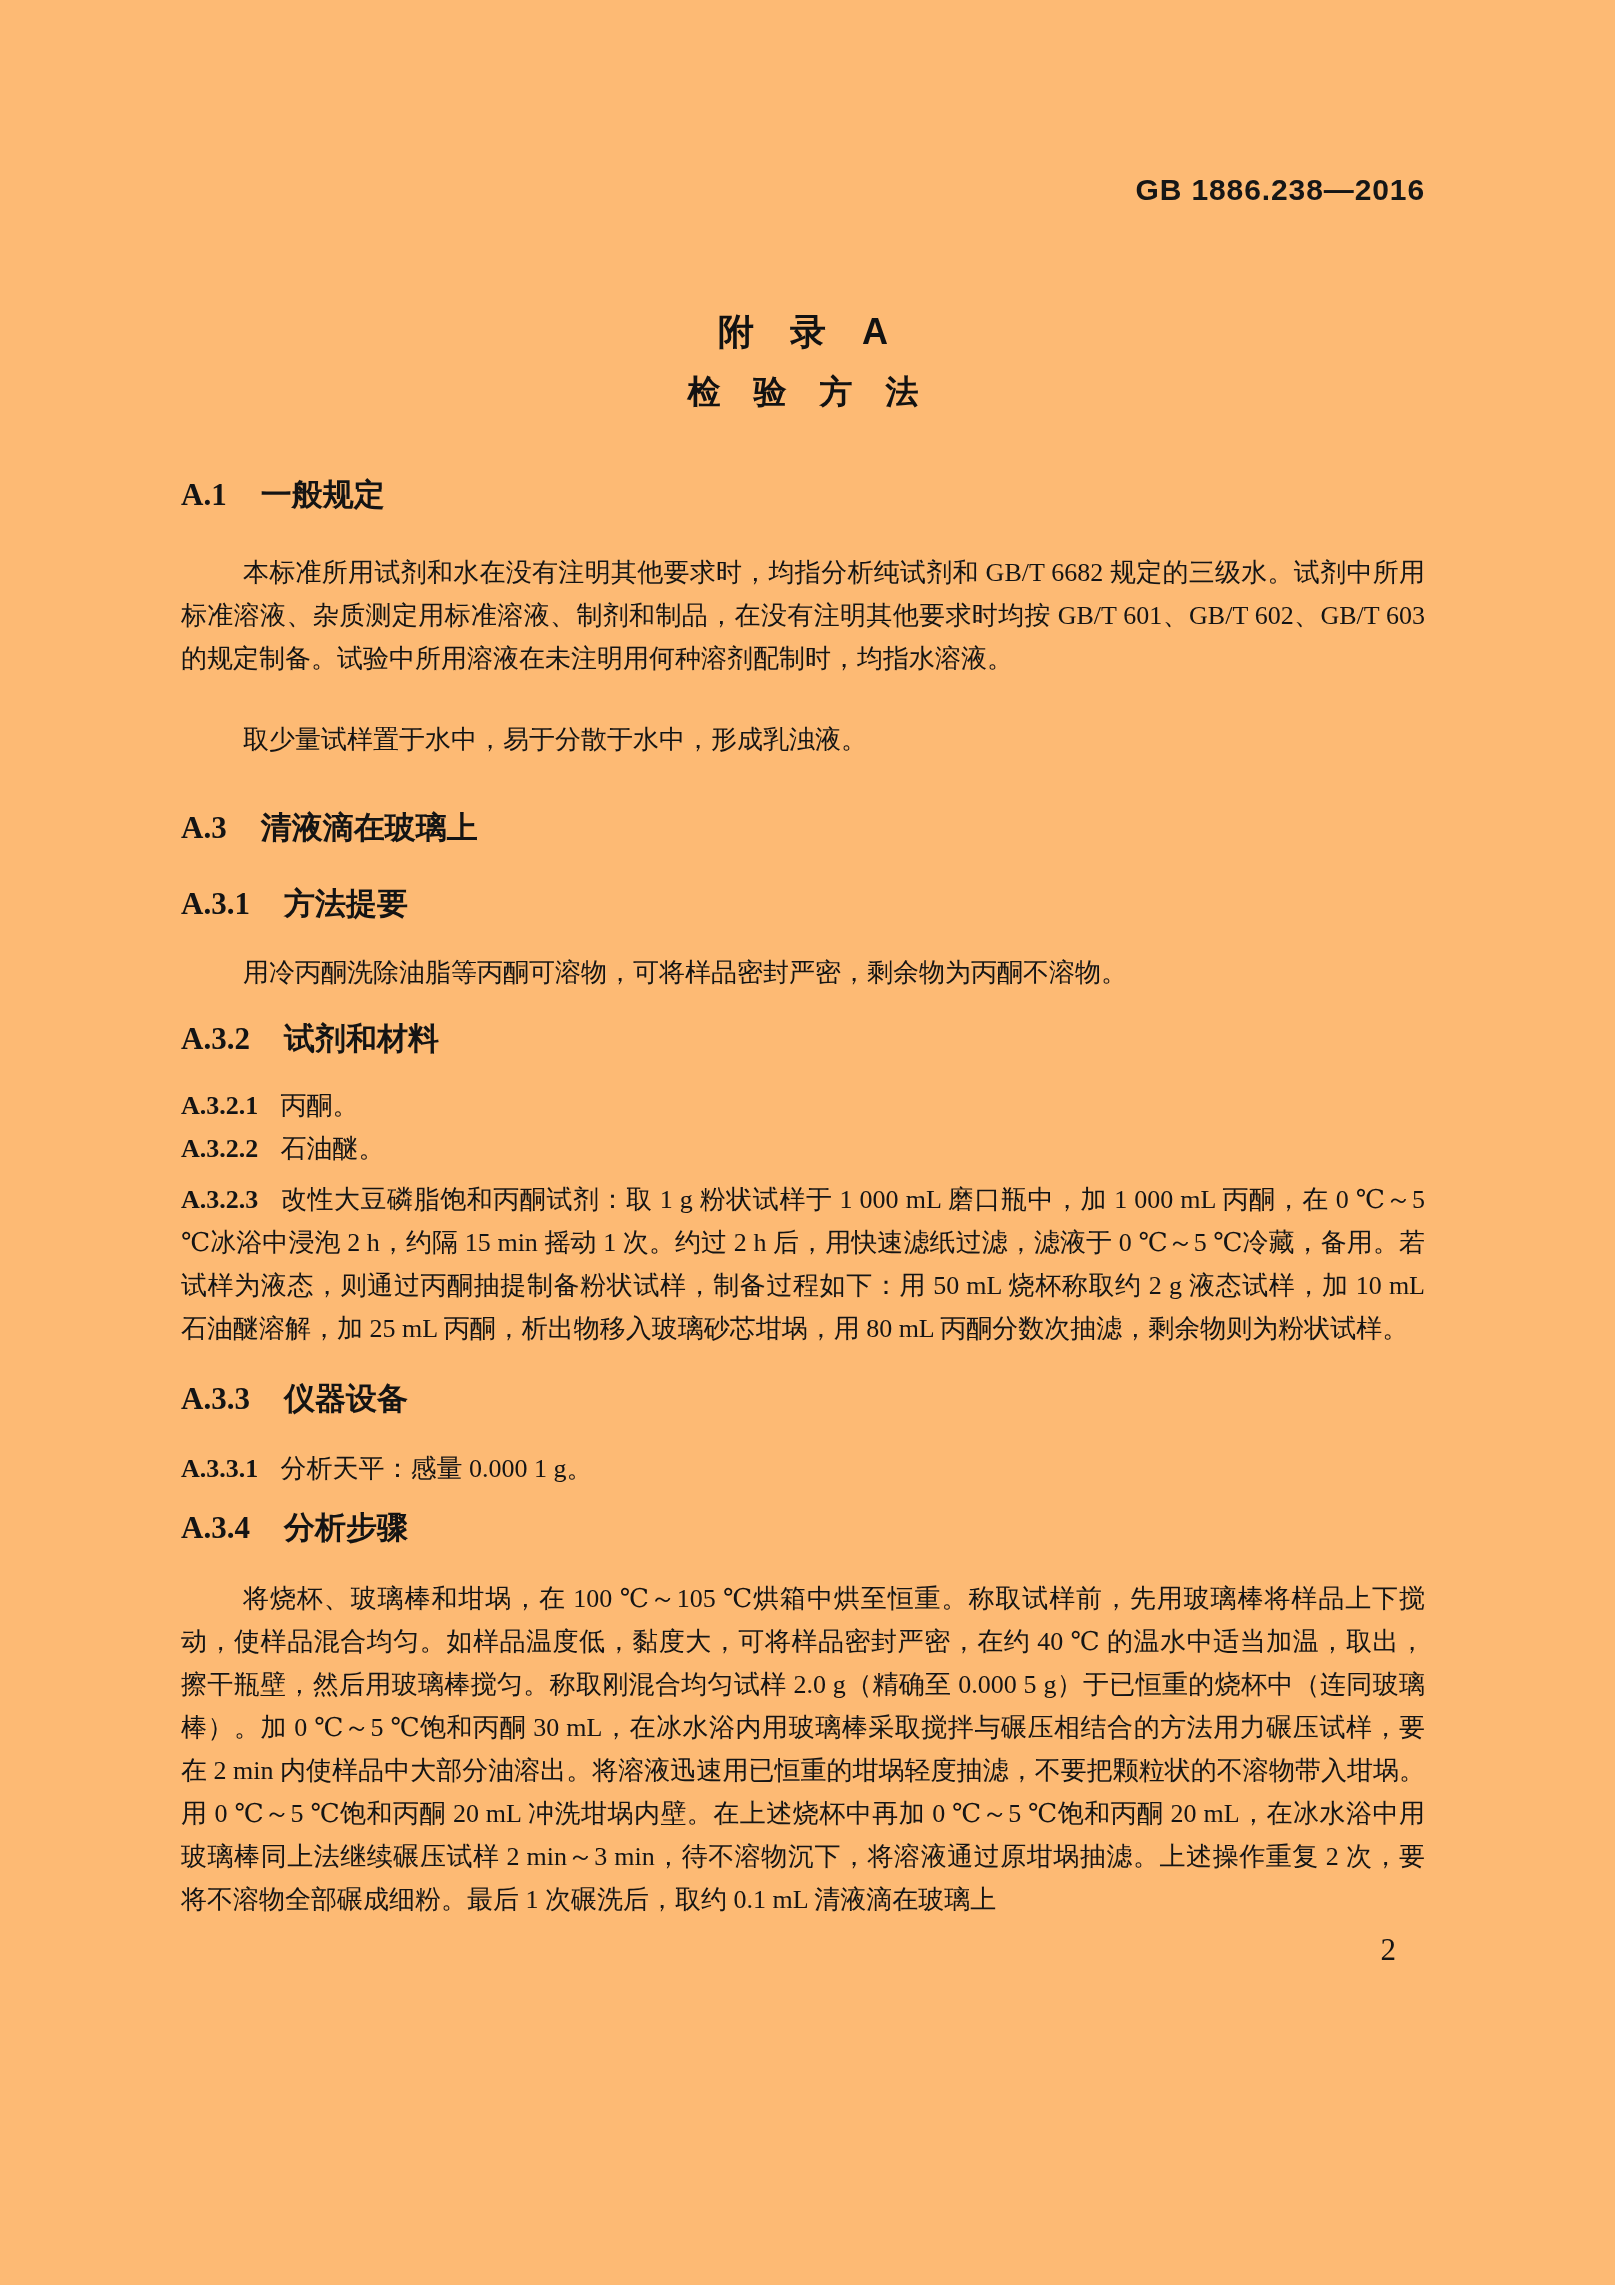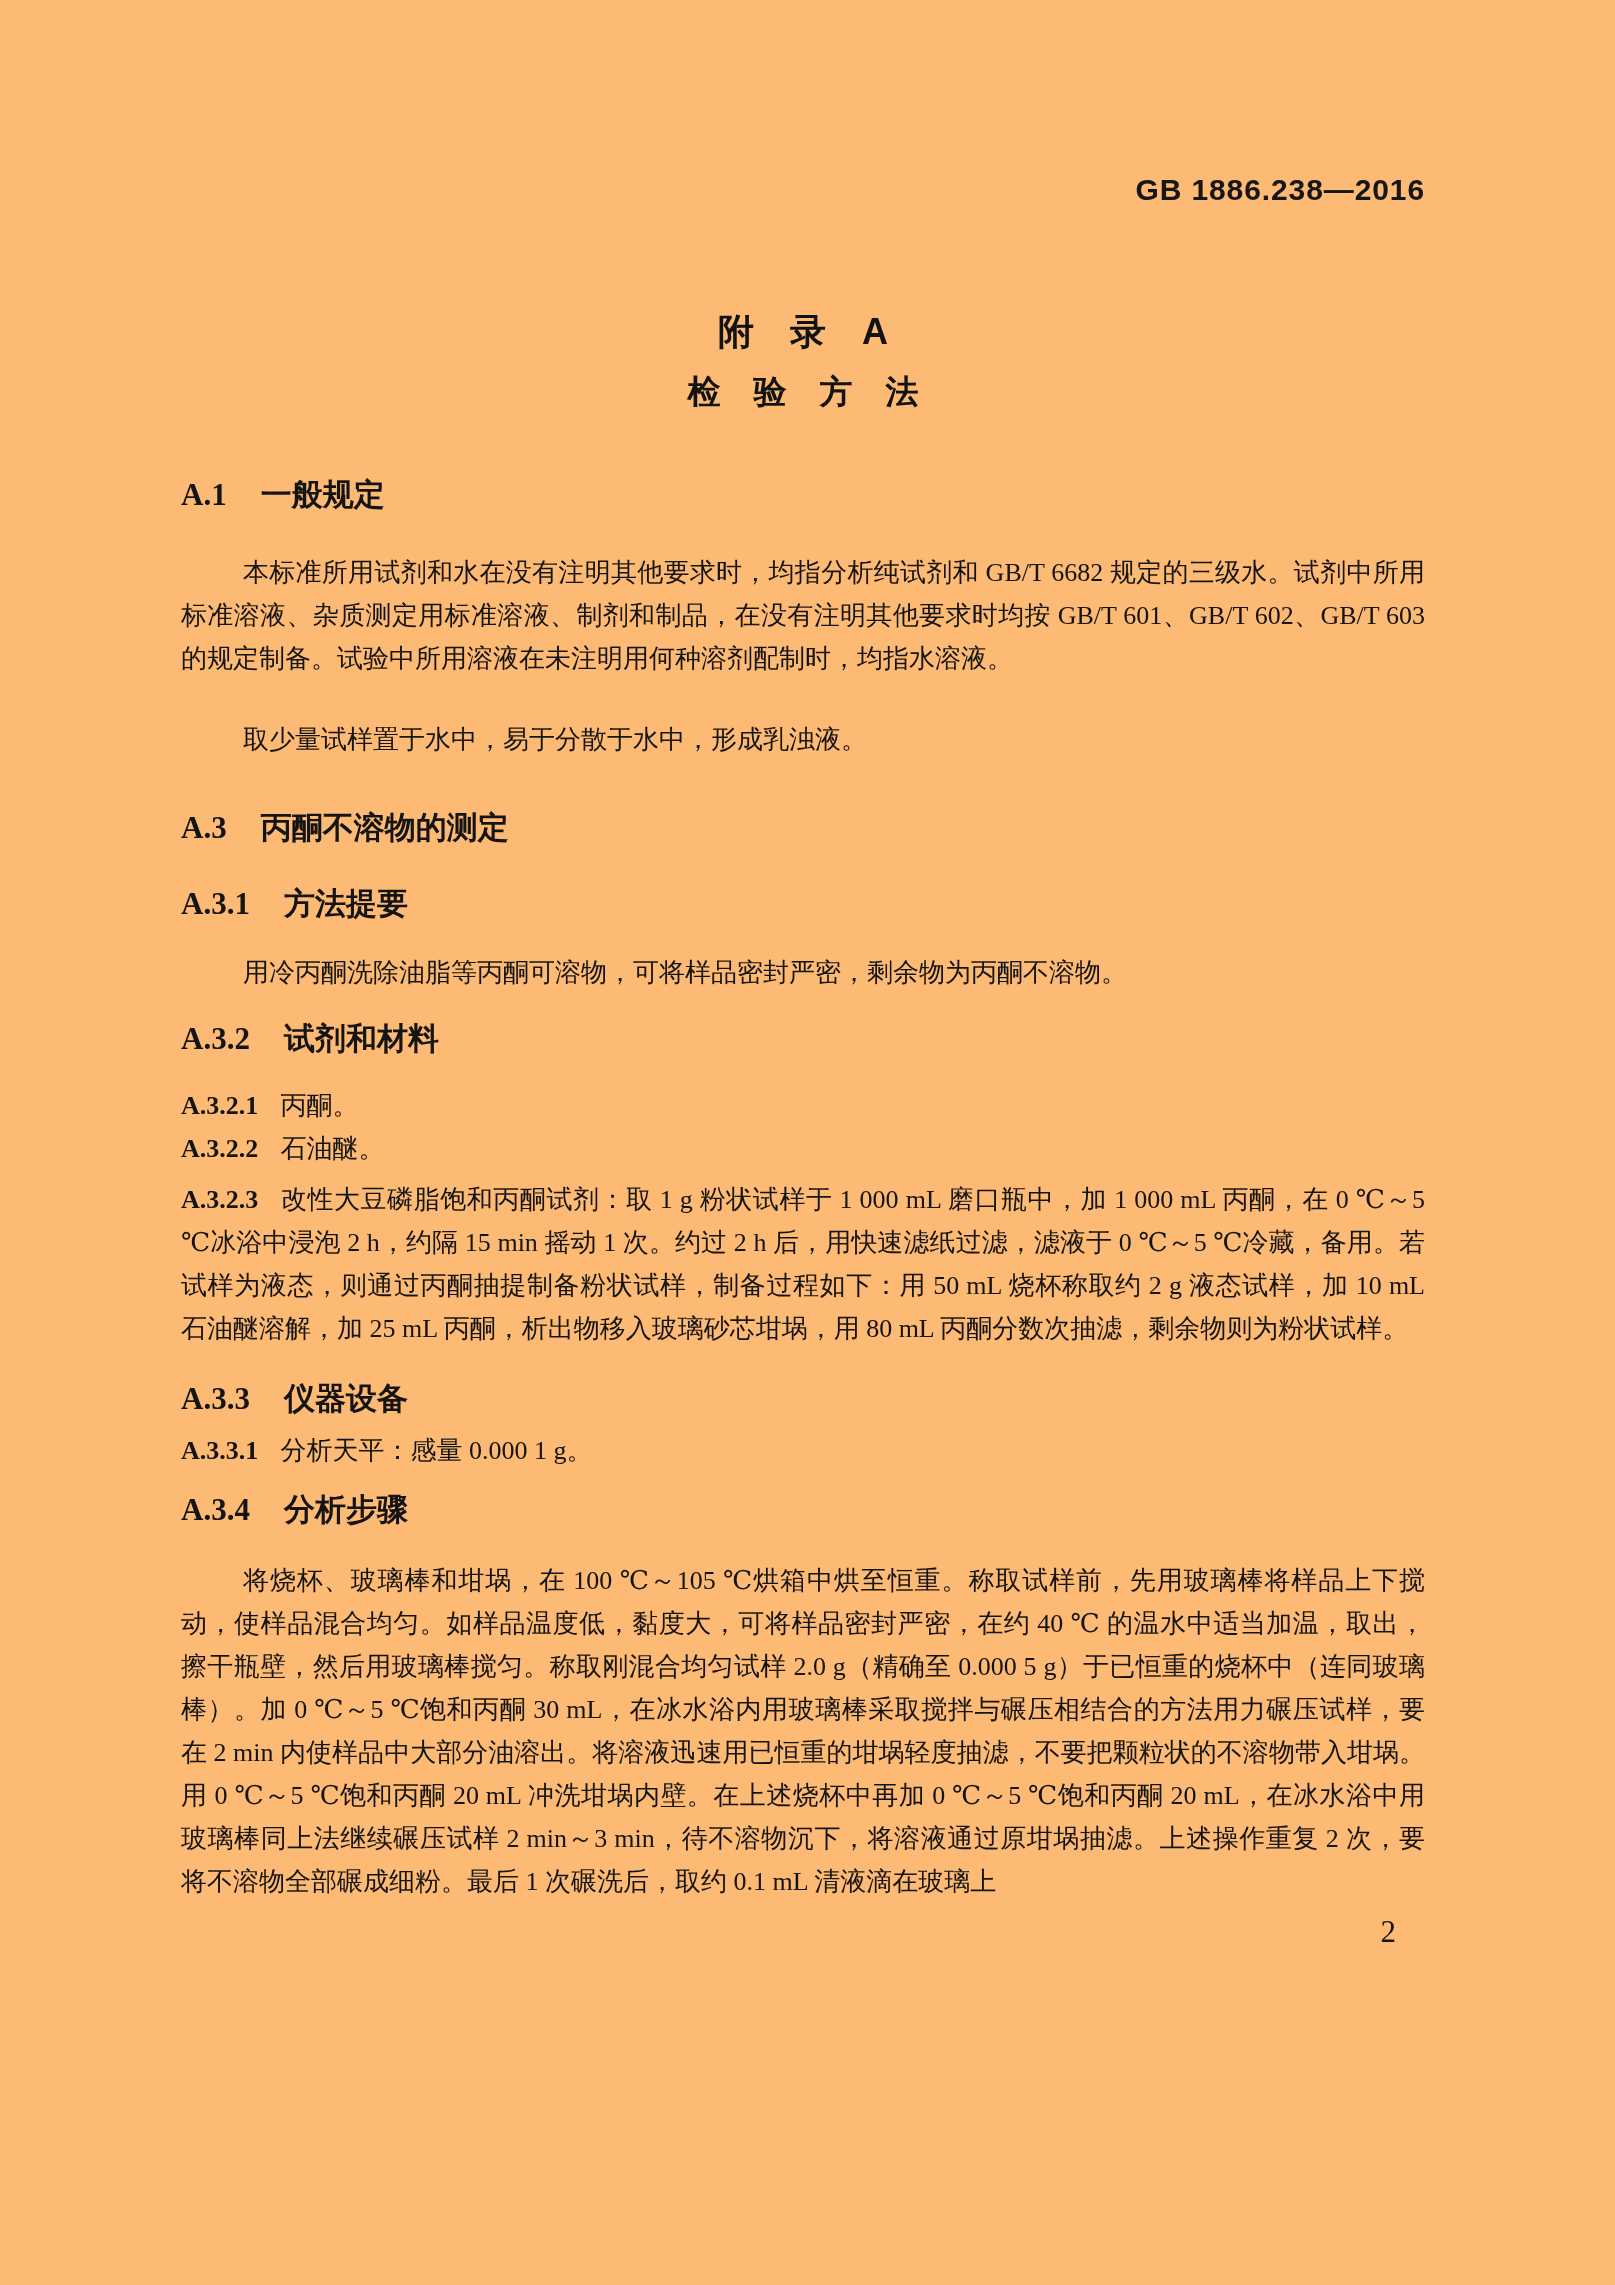--- a/index.html
+++ b/index.html
@@ -72,21 +72,21 @@
     text-align: justify;
     color: #141414;
   }
   .indent { text-indent: 62px; }
   .p-a1   { margin-top: 36px; }
   .p-a2   { margin-top: 38px; }
   .p-a31  { margin-top: 27px; }
   .p-a321 { margin-top: 25px; }
   .p-a322 { margin-top: 0; }
   .p-a323 { margin-top: 8px; }
-  .p-a331 { margin-top: 10px; }
+  .p-a331 { margin-top: 28px; }
   .p-a332 { margin-top: 0; }
   .p-a34  { margin-top: 29px; }
   .runin .clause-num {
     font-weight: 700;
     font-family: "Liberation Serif", "DejaVu Serif", serif;
     margin-right: 0.85em;
   }
   .doc-footer {
     margin-top: 7.2px;
     text-align: right;
@@ -108,21 +108,21 @@
   <div class="appendix-subtitle">检　验　方　法</div>
 
   <div class="clause-heading h-a1">
     <span class="clause-num">A.1</span><span>一般规定</span>
   </div>
   <p class="body-para indent p-a1">本标准所用试剂和水在没有注明其他要求时，均指分析纯试剂和 GB/T 6682 规定的三级水。试剂中所用标准溶液、杂质测定用标准溶液、制剂和制品，在没有注明其他要求时均按 GB/T 601、GB/T 602、GB/T 603 的规定制备。试验中所用溶液在未注明用何种溶剂配制时，均指水溶液。</p>
 
   <p class="body-para indent p-a2">取少量试样置于水中，易于分散于水中，形成乳浊液。</p>
 
   <div class="clause-heading h-a3">
-    <span class="clause-num">A.3</span><span>丙酮不溶物的测定</span>
+    <span class="clause-num">A.3</span><span>清液滴在玻璃上</span>
   </div>
 
   <div class="clause-heading h-a31">
     <span class="clause-num">A.3.1</span><span>方法提要</span>
   </div>
   <p class="body-para indent p-a31">用冷丙酮洗除油脂等丙酮可溶物，可将样品密封严密，剩余物为丙酮不溶物。</p>
 
   <div class="clause-heading h-a32">
     <span class="clause-num">A.3.2</span><span>试剂和材料</span>
   </div>

